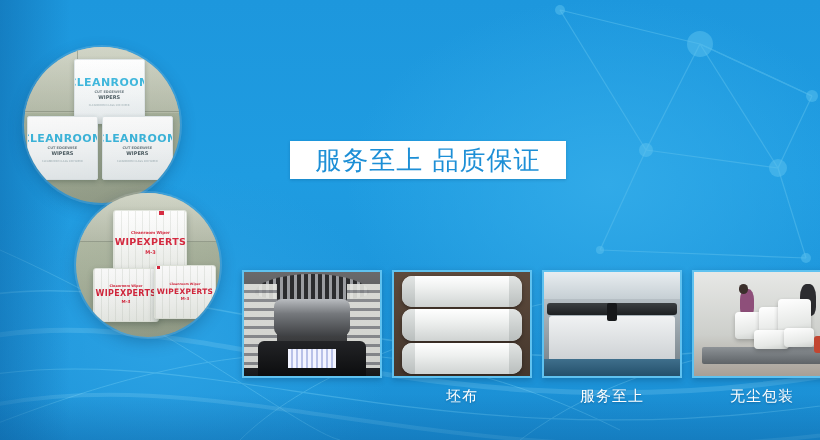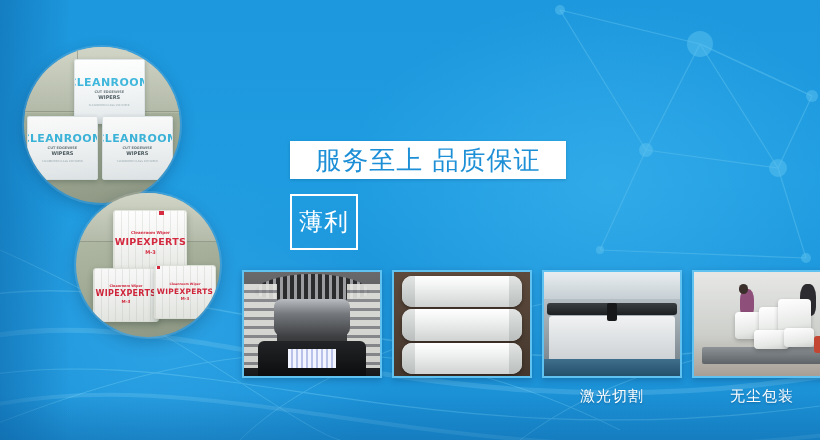--- a/index.html
+++ b/index.html
@@ -302,21 +302,20 @@
       <div class="noise"></div>
     </div>
   </div>
 
 
   <div class="subbar">
     <span>服务至上 品质保证</span>
   </div>
 
   <div class="keys">
-    <div class="key">薄利</div>
   </div>
 
   <div class="strip">
 
     <div class="cell">
       <div class="frame">
         <div class="knit">
           <div class="crown"></div>
           <div class="creel-l"></div>
           <div class="creel-r"></div>
@@ -337,33 +336,34 @@
           <div class="roll r2">
               <div class="cap-l"></div>
               <div class="cap-r"></div>
             </div>
           <div class="roll r3">
               <div class="cap-l"></div>
               <div class="cap-r"></div>
             </div>
         </div>
       </div>
+      <div class="cap">坯布</div>
     </div>
 
     <div class="cell">
       <div class="frame">
         <div class="laser">
           <div class="wall"></div>
           <div class="bed"></div>
           <div class="gantry"></div>
           <div class="head"></div>
           <div class="body"></div>
         </div>
       </div>
-      <div class="cap">激光切割</div>
+      <div class="cap">服务至上</div>
     </div>
 
     <div class="cell">
       <div class="frame">
         <div class="pack4">
           <div class="worker" style="left:34%;top:16%;width:10%;height:26%;background:#8e4f7a;"></div>
           <div class="worker" style="left:33%;top:12%;width:7%;height:9%;background:#3b2f2c;border-radius:50%;"></div>
           <div class="worker" style="left:78%;top:12%;width:12%;height:30%;background:#2c2c30;"></div>
           <div class="table"></div>
           <div class="bale" style="left:30%;top:38%;width:22%;height:26%;"></div>

